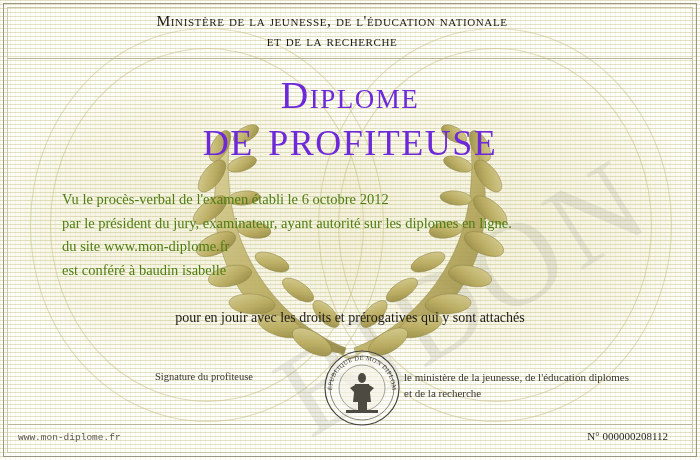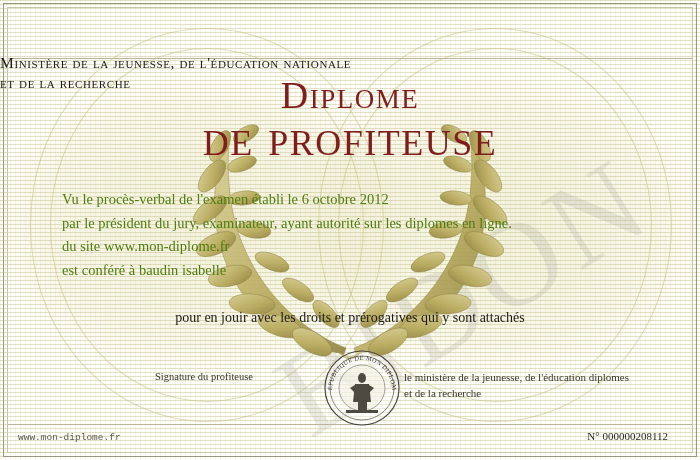--- a/index.html
+++ b/index.html
@@ -105,37 +105,36 @@
     position: absolute;
     left: 8px; top: 424px; width: 684px;
     border-top: 1px solid #b9b49a;
   }
 
   
   .ministry {
     position: absolute;
     left: 0; top: 11px;
     width: 664px;
-    text-align: left;
+    text-align: center;
     font-variant: small-caps;
     font-size: 15.5px;
     letter-spacing: 0.6px;
     line-height: 20px;
     color: #1d1a17;
-    margin-top: 42px;
   }
   .ministry .l2 { display: block; }
 
   .title {
     position: absolute;
     left: 0; top: 74px;
     width: 700px;
     text-align: center;
     font-variant: small-caps;
-    color: #7f1d1d;
+    color: #6d28d9;
   }
   .title .t1 {
     display: block;
     font-size: 38px;
     letter-spacing: 1.5px;
     line-height: 42px;
   }
   .title .t2 {
     display: block;
     font-size: 52px;

